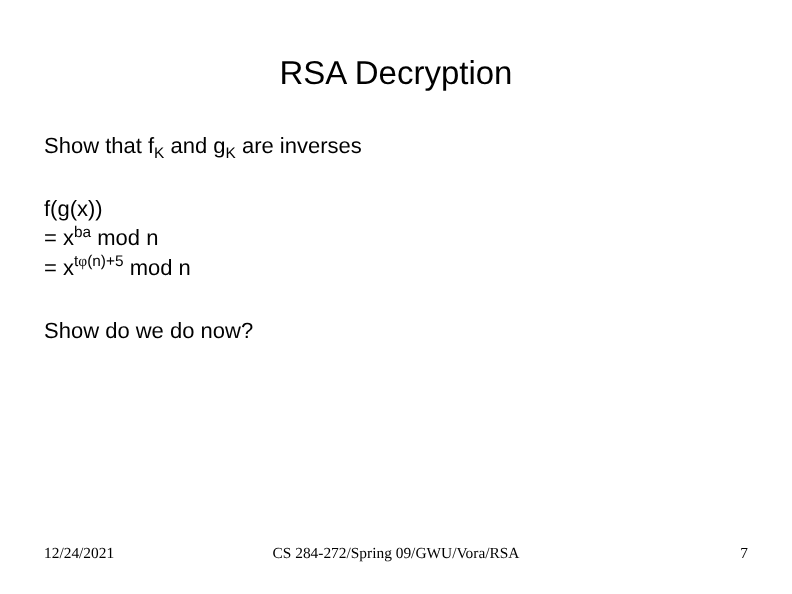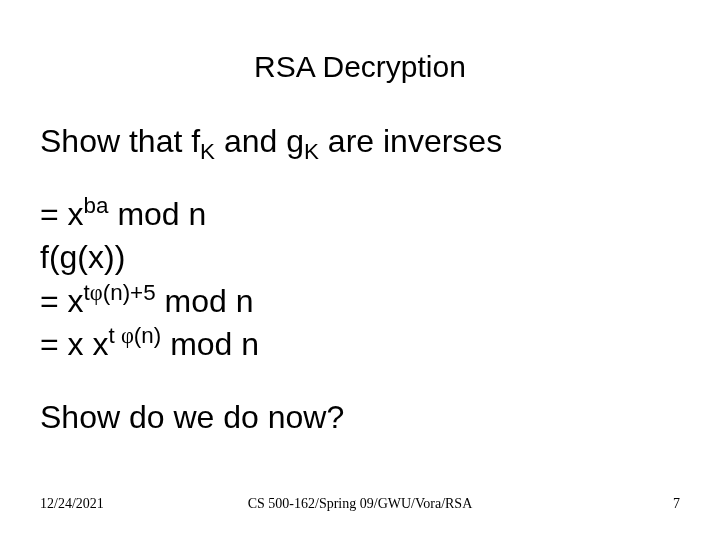--- a/index.html
+++ b/index.html
@@ -19,21 +19,21 @@
     box-sizing: border-box;
     padding: 50px 40px 2px 40px;
   }
   .title {
     text-align: center;
     font-size: 30px;
     font-weight: 400;
     margin-bottom: 36px;
   }
   .body {
-    font-size: 32px;
+    font-size: 20px;
     line-height: 1.35;
   }
   .block {
     margin-bottom: 30px;
   }
   sub {
     font-size: 0.7em;
     vertical-align: sub;
     line-height: 0;
   }
@@ -70,35 +70,32 @@
 
   <div class="title">RSA Decryption</div>
 
   <div class="body">
 
     <div class="block">
       <span>Show that f</span><sub>K</sub><span> and g</span><sub>K</sub><span> are inverses</span>
     </div>
 
     <div class="block">
+      <div>f(g(x))</div>
       <div>
         <span>= x</span><sup>ba</sup><span> mod n</span>
       </div>
-      <div>f(g(x))</div>
       <div>
         <span>= x</span><sup><span>t</span><span class="phi">φ</span><span>(n)+5</span></sup><span> mod n</span>
-      </div>
-      <div>
-        <span>= x x</span><sup><span>t </span><span class="phi">φ</span><span>(n)</span></sup><span> mod n</span>
       </div>
     </div>
 
     <div class="block">Show do we do now?</div>
 
   </div>
 
   <div class="footer">
     <span>12/24/2021</span>
-    <span class="center">CS 500-162/Spring 09/GWU/Vora/RSA</span>
+    <span class="center">CS 284-272/Spring 09/GWU/Vora/RSA</span>
     <span>7</span>
   </div>
 
 </div>
 
 </body></html>

